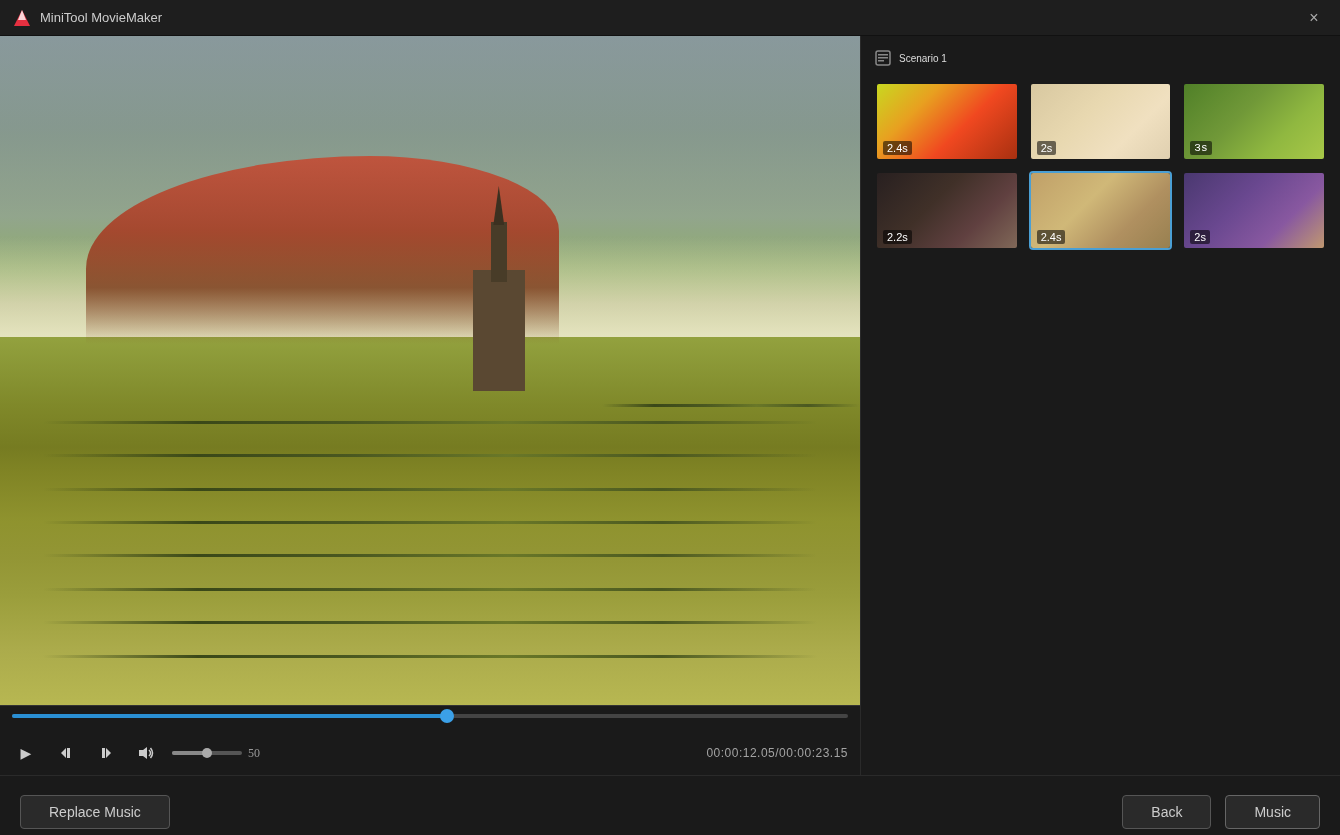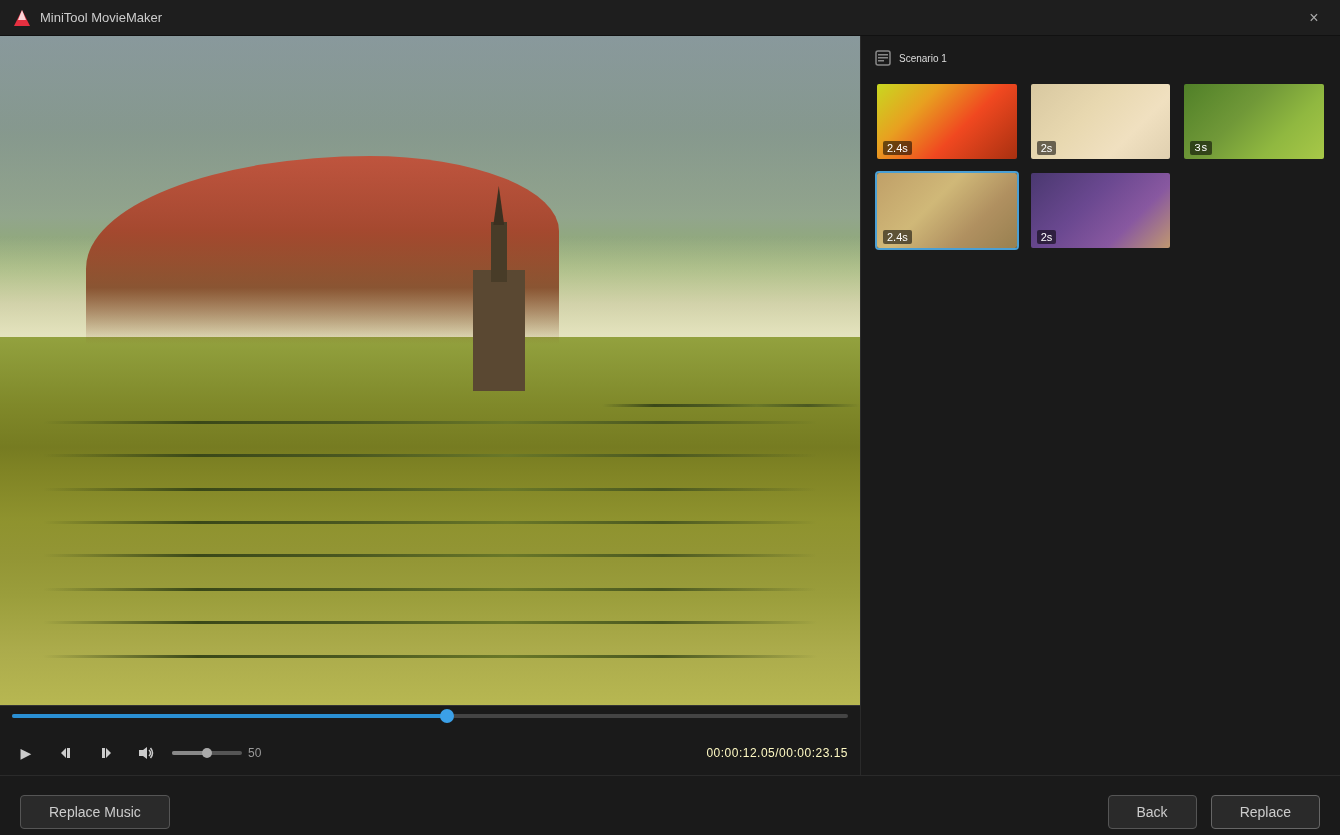--- a/index.html
+++ b/index.html
@@ -257,20 +257,21 @@
       cursor: pointer;
       color: #ccc;
       font-size: 14px;
       border-radius: 3px;
     }
 
     #volume-slider-wrap {
       display: flex;
       align-items: center;
       gap: 6px;
+      font-family: Liberation Serif, serif;
     }
     #volume-track {
       width: 70px;
       height: 4px;
       background: #555;
       border-radius: 2px;
       position: relative;
       cursor: pointer;
     }
     #volume-fill {
@@ -292,21 +293,21 @@
     }
     #volume-value {
       font-size: 12px;
       color: #999;
       width: 24px;
     }
 
     #time-display {
       margin-left: auto;
       font-size: 12px;
-      color: #fef9c3;
+      color: #a3a3a3;
       letter-spacing: 0.5px;
     }
 
     
     #scenario-panel {
       width: 480px;
       background: #1a1a1a;
       display: flex;
       flex-direction: column;
       border-left: 1px solid #2a2a2a;
@@ -506,34 +507,39 @@
         <div class="thumb-item">
           <div class="thumb-img thumb-misty">
             <span class="thumb-label">2s</span>
           </div>
         </div>
         <div class="thumb-item">
           <div class="thumb-img thumb-green">
             <span class="thumb-label">3s</span>
           </div>
         </div>
+        <div class="thumb-item">
+          <div class="thumb-img thumb-volcano">
+            <span class="thumb-label">2.2s</span>
+          </div>
+        </div>
         <div class="thumb-item selected">
           <div class="thumb-img thumb-warm">
             <span class="thumb-label">2.4s</span>
           </div>
         </div>
         <div class="thumb-item">
           <div class="thumb-img thumb-purple">
             <span class="thumb-label">2s</span>
           </div>
         </div>
       </div>
   </div>
 
 </div>
 
 <div id="bottom-bar">
   <button class="bottom-btn" id="replace-music-btn">Replace Music</button>
   <div id="right-btns">
     <button class="bottom-btn" id="back-btn">Back</button>
-    <button class="bottom-btn" id="export-btn">Replace</button>
+    <button class="bottom-btn" id="export-btn">Music</button>
   </div>
 </div>
 
 </body></html>

